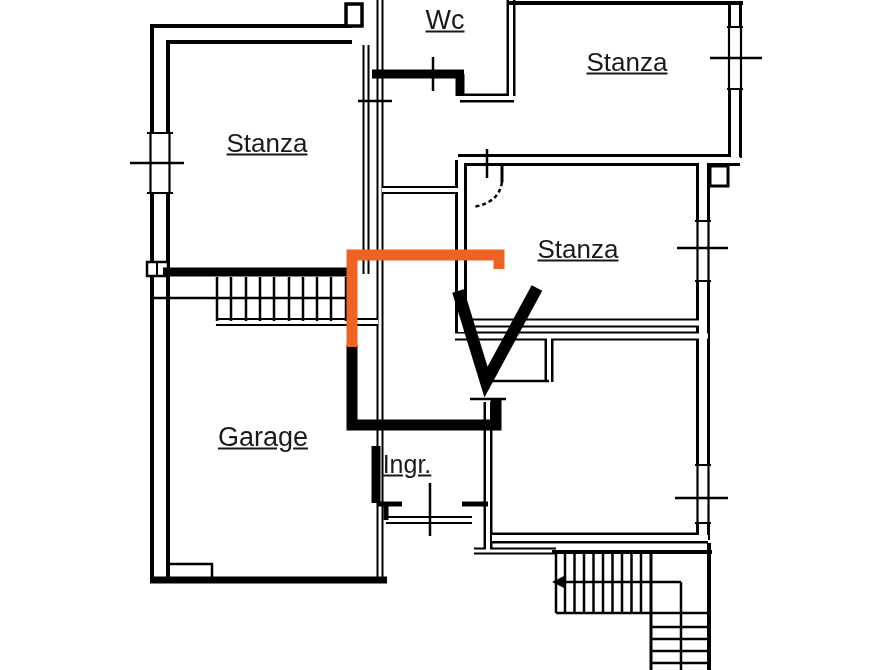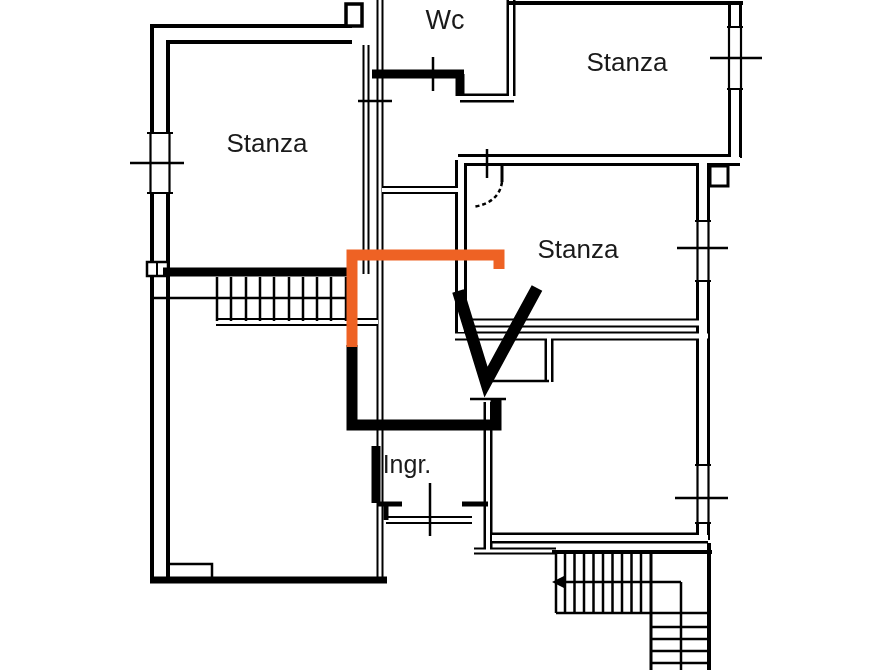--- a/index.html
+++ b/index.html
@@ -1,20 +1,20 @@
 <!DOCTYPE html>
 <html><head>
 <meta charset="utf-8">
 <style>
   html,body{margin:0;padding:0;background:#ffffff;}
   #plan{position:relative;width:893px;height:670px;background:#ffffff;overflow:hidden;
         font-family:"Liberation Sans",sans-serif;}
   #plan svg{position:absolute;left:0;top:0;}
   .room-label{position:absolute;transform:translate(-50%,-50%);
-      font-size:26px;color:#1a1a1a;white-space:nowrap;letter-spacing:0px;}
+      font-size:26px;color:#1a1a1a;white-space:nowrap;letter-spacing:0px;text-decoration:underline;}
   .wb{stroke:#000;fill:none;stroke-linecap:butt;stroke-linejoin:miter;}
   .ww{stroke:#fff;fill:none;stroke-linecap:butt;stroke-linejoin:miter;}
   .solid{stroke:#000;fill:none;stroke-linecap:butt;stroke-linejoin:miter;}
   .thin{stroke:#000;stroke-width:2.5;fill:none;stroke-linecap:butt;}
   .thin2{stroke:#000;stroke-width:2.2;fill:none;stroke-linecap:butt;}
   .annot{fill:none;stroke-linecap:butt;stroke-linejoin:miter;}
 </style>
 </head>
 <body>
 
@@ -141,14 +141,15 @@
 
     <path class="annot" stroke-width="11" stroke="#000000" d="M 352 345 V 425 H 496 V 399"></path>
     <path class="annot" stroke-width="11" stroke="#ee6224" d="M 352 347 V 255 H 499 V 269"></path>
     <path class="annot" stroke-width="12" stroke="#000000" d="M 458 291 L 486 382 L 537 288"></path>
   </svg>
 
   <div class="room-label" style="left:267px;top:143px;">Stanza</div>
   <div class="room-label" style="left:445px;top:20px;font-size:27px;">Wc</div>
   <div class="room-label" style="left:627px;top:62px;">Stanza</div>
   <div class="room-label" style="left:578px;top:249px;">Stanza</div>
+  <div class="room-label" style="left:263px;top:437px;font-size:27px;">Garage</div>
   <div class="room-label" style="left:407px;top:464px;font-size:25px;">Ingr.</div>
 </div>
 
 </body></html>

